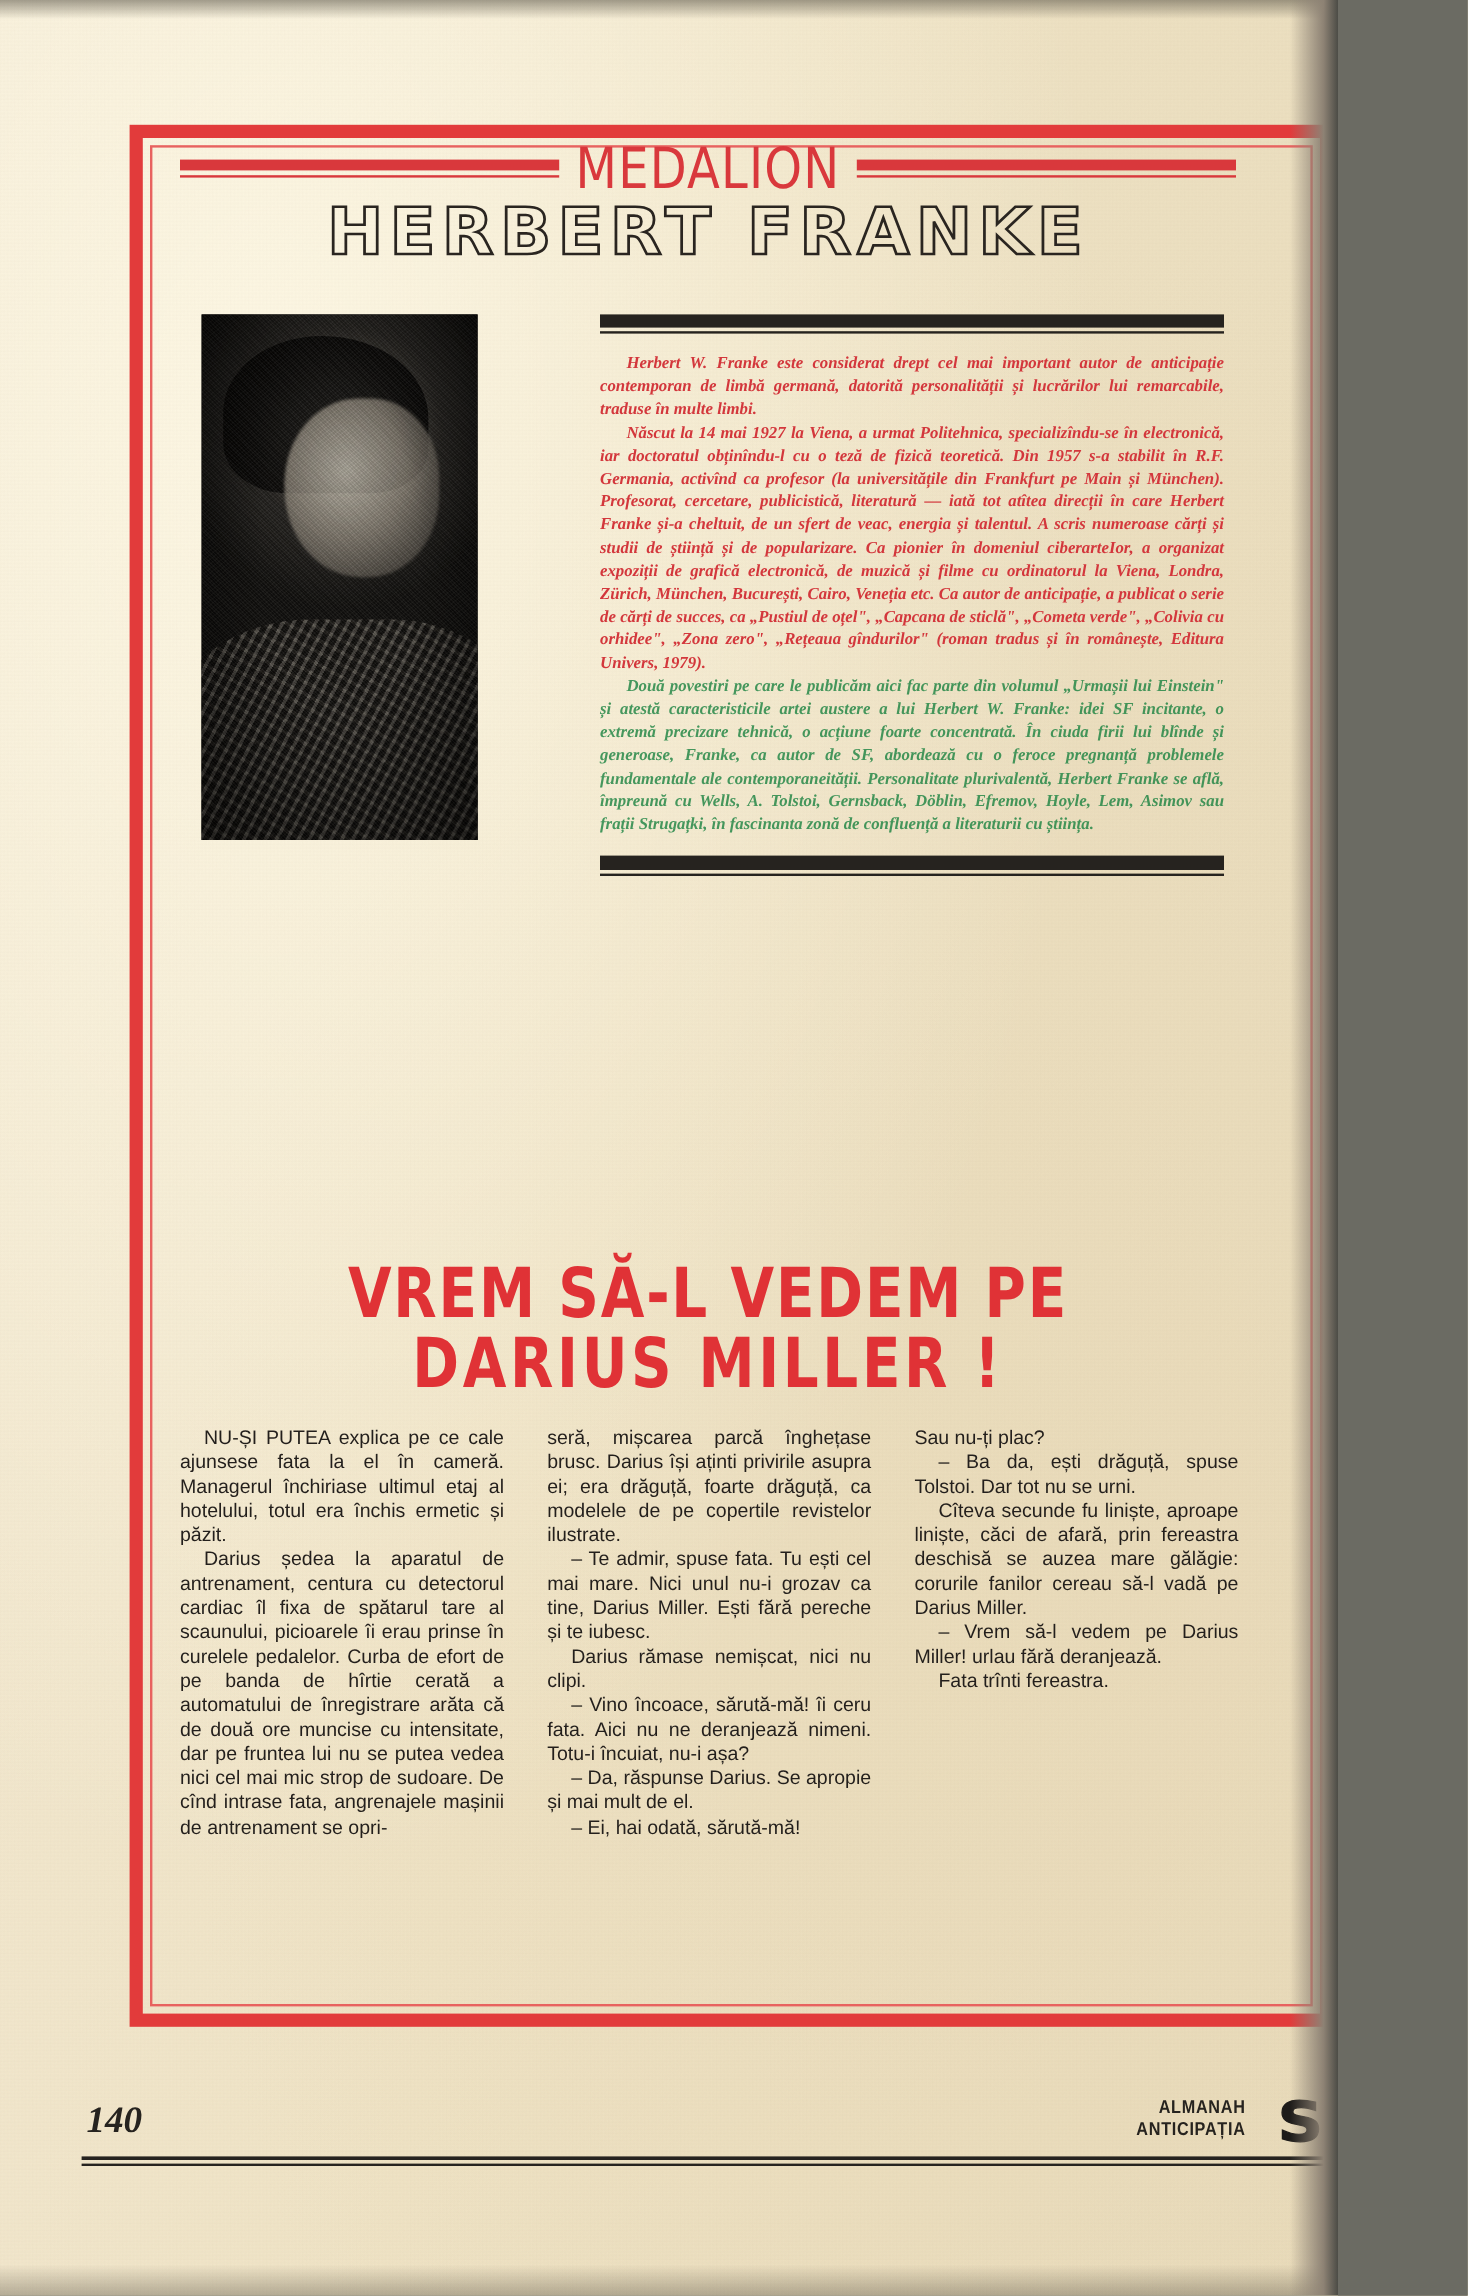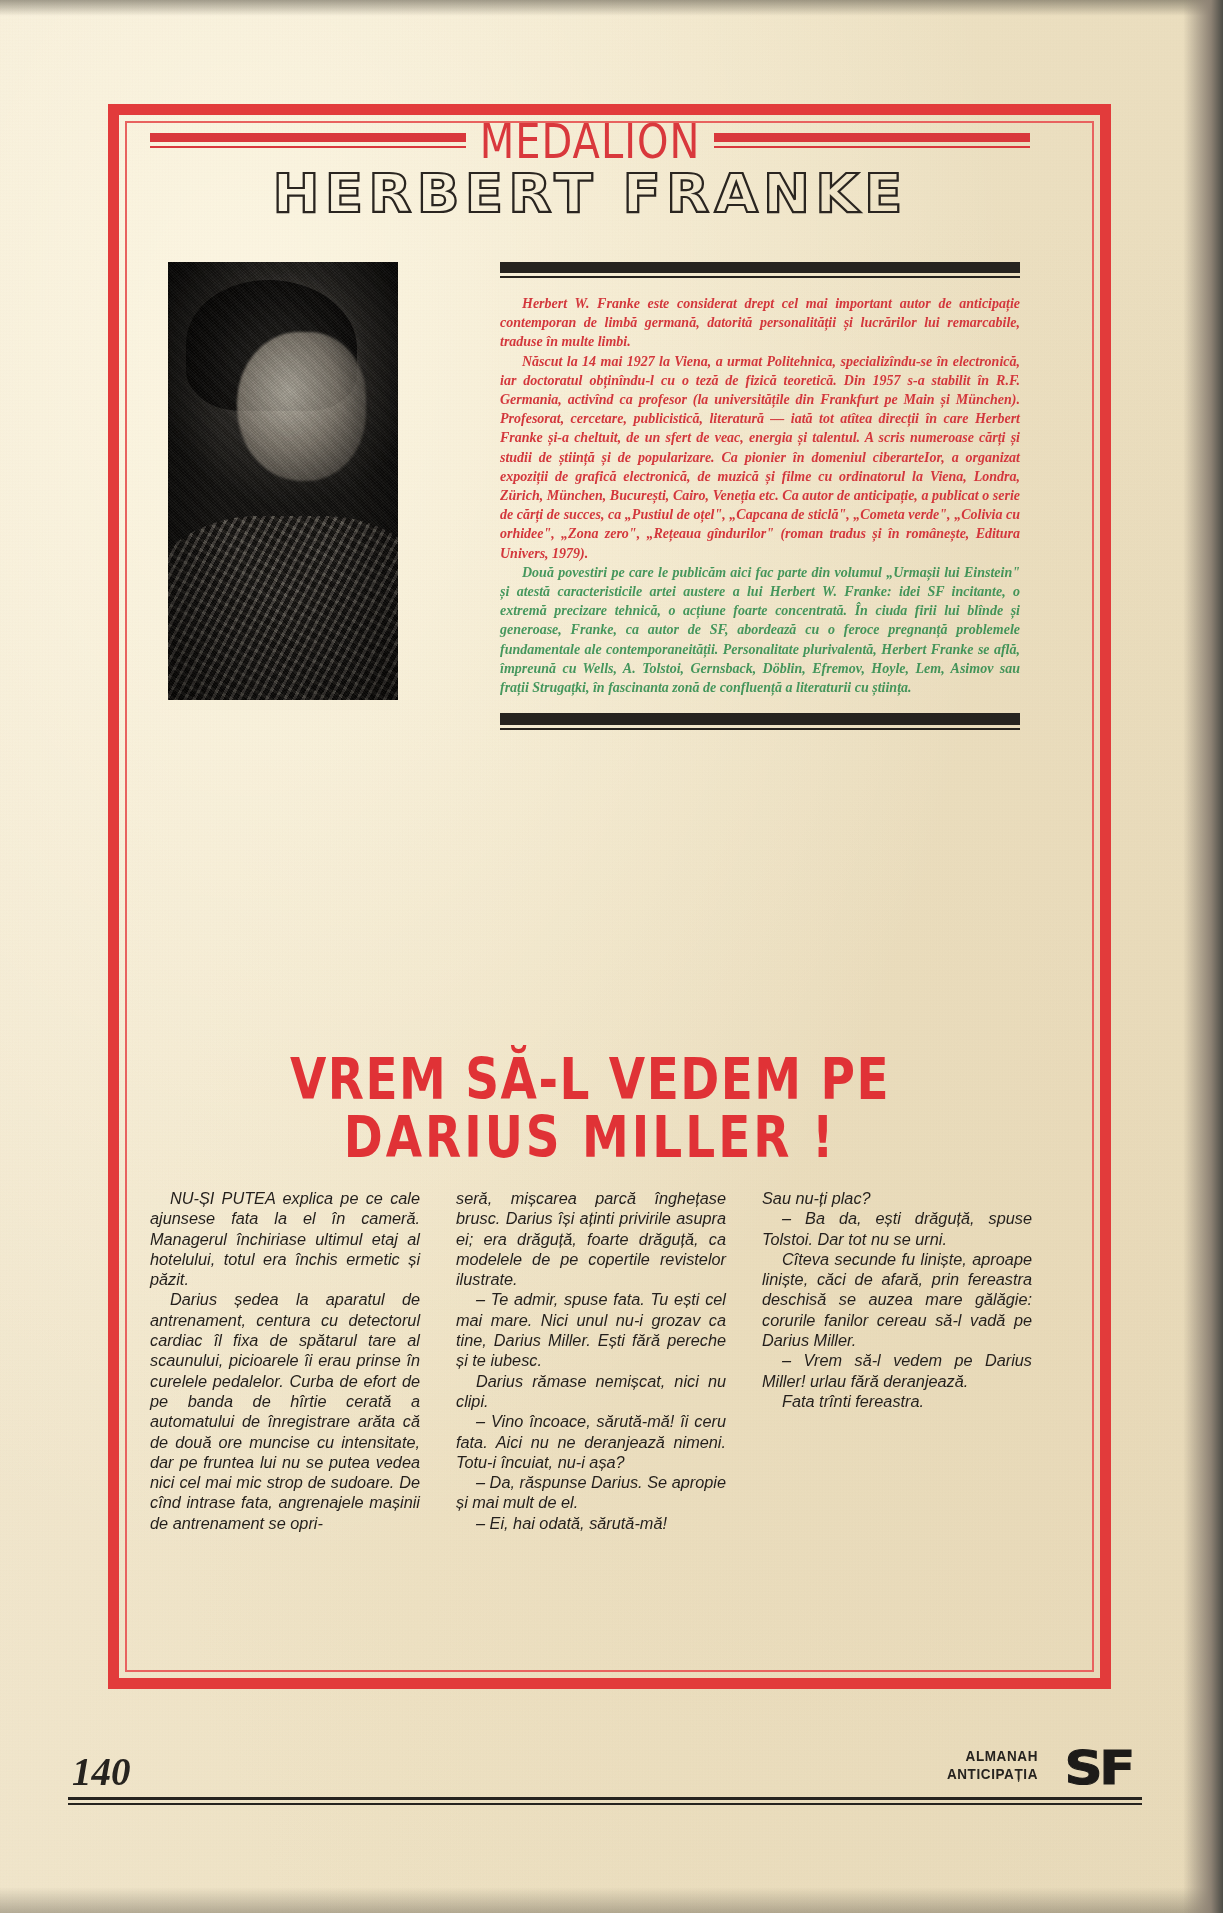--- a/index.html
+++ b/index.html
@@ -5,21 +5,21 @@
   html, body {
     margin: 0;
     padding: 0;
     background: #6b6b63;
   }
   body {
     font-family: "Liberation Sans", sans-serif;
   }
   .page {
     position: relative;
-    width: 1223px;
+    width: 1115px;
     height: 1913px;
     background: #efe4c8;
     overflow: hidden;
   }
   
   .paper-tone {
     position: absolute;
     inset: 0;
     background:
       radial-gradient(ellipse at 20% 18%, rgba(255,250,232,0.85) 0%, rgba(255,250,232,0) 55%),
@@ -256,21 +256,20 @@
   .story-headline .l2 { letter-spacing: 3px; }
 
   
   .story-cols {
     position: absolute;
     left: 150px;
     top: 1188px;
     width: 884px;
     display: flex;
     gap: 36px;
-    font-style: italic;
   }
   .story-col {
     width: 270px;
     font-family: "Liberation Sans", sans-serif;
     font-size: 16.3px;
     line-height: 20.3px;
     color: #231f1c;
     text-align: justify;
     text-justify: inter-word;
     hyphens: auto;
@@ -289,21 +288,21 @@
     width: 1090px;
     height: 90px;
   }
   .page-num {
     position: absolute;
     left: 12px;
     top: 4px;
     font-family: "Liberation Serif", serif;
     font-style: italic;
     font-weight: 700;
-    font-size: 39px;
+    font-size: 31px;
     color: #26231f;
   }
   .almanah {
     position: absolute;
     right: 112px;
     top: 2px;
     text-align: right;
     font-family: "Liberation Sans", sans-serif;
     font-weight: 700;
     font-size: 13.5px;

